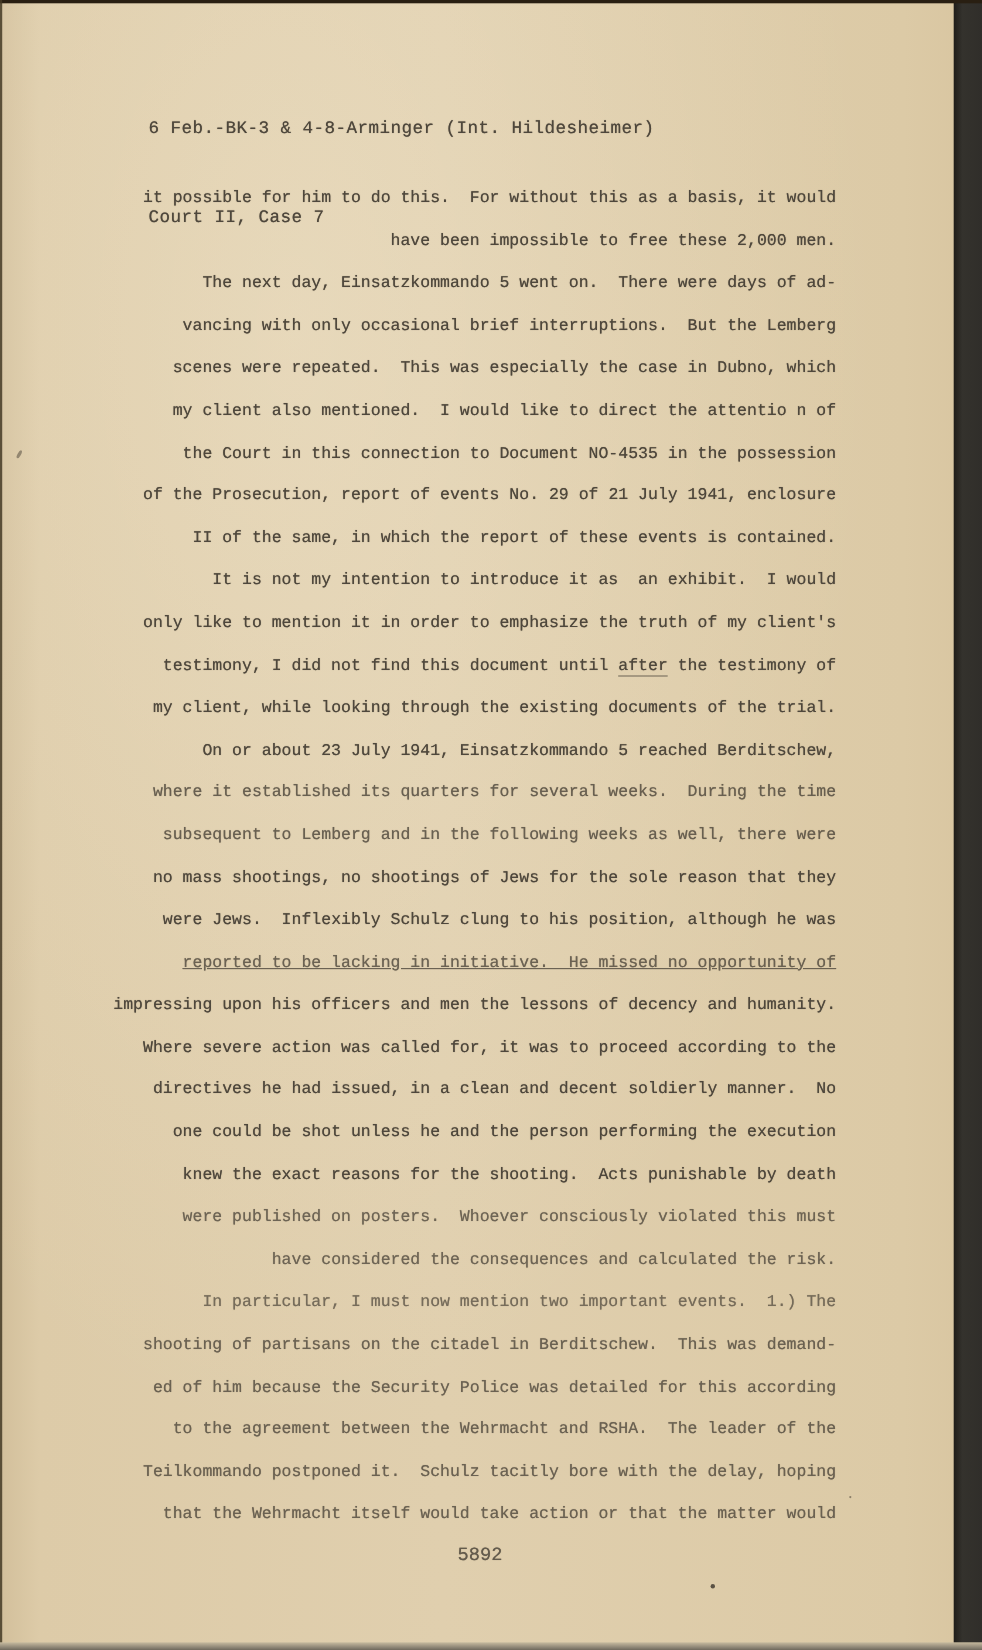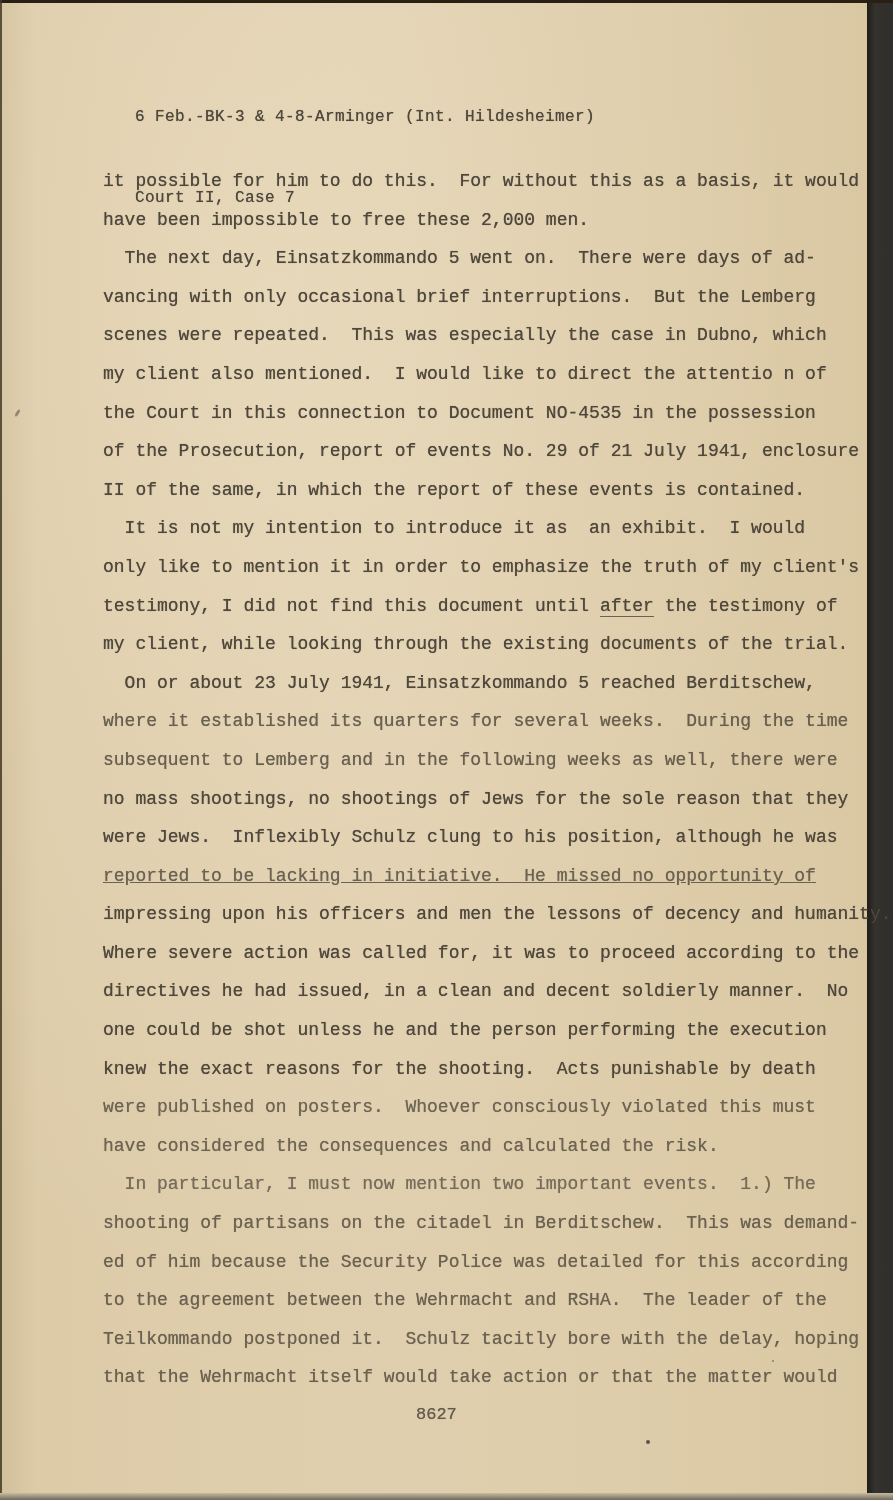--- a/index.html
+++ b/index.html
@@ -44,21 +44,22 @@
     font-size: 16px;
     line-height: 27px;
     letter-spacing: 0.4px;
     margin-left: 31px;
   }
 
   #body-text {
     position: absolute;
     left: 103px;
     top: 162px;
-    font-size: 18px;
+    font-size: 15px;
+    text-align: right;
   }
   .line {
     height: 38.6px;
     line-height: 38.6px;
   }
   
   .paragraph:nth-child(4) .line:nth-child(2),
   .paragraph:nth-child(4) .line:nth-child(3) { opacity: 0.82; }
   .paragraph:nth-child(4) .line:nth-child(6) { opacity: 0.8; text-decoration: underline; }
   .paragraph:nth-child(4) .line:nth-child(12),
@@ -88,13 +89,13 @@
 <div class="speck speck-2"></div>
 <div class="speck speck-3"></div>
 
 <div id="header" class="typed">
   <div>6 Feb.-BK-3 &amp; 4-8-Arminger (Int. Hildesheimer)</div>
   <div>Court II, Case 7</div>
 </div>
 
 <div id="body-text" class="typed"><div class="paragraph"><div class="line">it possible for him to do this.  For without this as a basis, it would</div><div class="line">have been impossible to free these 2,000 men.</div></div><div class="paragraph"><div class="line">  The next day, Einsatzkommando 5 went on.  There were days of ad-</div><div class="line">vancing with only occasional brief interruptions.  But the Lemberg</div><div class="line">scenes were repeated.  This was especially the case in Dubno, which</div><div class="line">my client also mentioned.  I would like to direct the attentio n of</div><div class="line">the Court in this connection to Document NO-4535 in the possession</div><div class="line">of the Prosecution, report of events No. 29 of 21 July 1941, enclosure</div><div class="line">II of the same, in which the report of these events is contained.</div></div><div class="paragraph"><div class="line">  It is not my intention to introduce it as  an exhibit.  I would</div><div class="line">only like to mention it in order to emphasize the truth of my client's</div><div class="line"><span>testimony, I did not find this document until </span><span class="underline">after</span><span> the testimony of</span></div><div class="line">my client, while looking through the existing documents of the trial.</div></div><div class="paragraph"><div class="line">  On or about 23 July 1941, Einsatzkommando 5 reached Berditschew,</div><div class="line">where it established its quarters for several weeks.  During the time</div><div class="line">subsequent to Lemberg and in the following weeks as well, there were</div><div class="line">no mass shootings, no shootings of Jews for the sole reason that they</div><div class="line">were Jews.  Inflexibly Schulz clung to his position, although he was</div><div class="line">reported to be lacking in initiative.  He missed no opportunity of</div><div class="line">impressing upon his officers and men the lessons of decency and humanity.</div><div class="line">Where severe action was called for, it was to proceed according to the</div><div class="line">directives he had issued, in a clean and decent soldierly manner.  No</div><div class="line">one could be shot unless he and the person performing the execution</div><div class="line">knew the exact reasons for the shooting.  Acts punishable by death</div><div class="line">were published on posters.  Whoever consciously violated this must</div><div class="line">have considered the consequences and calculated the risk.</div></div><div class="paragraph"><div class="line">  In particular, I must now mention two important events.  1.) The</div><div class="line">shooting of partisans on the citadel in Berditschew.  This was demand-</div><div class="line">ed of him because the Security Police was detailed for this according</div><div class="line">to the agreement between the Wehrmacht and RSHA.  The leader of the</div><div class="line">Teilkommando postponed it.  Schulz tacitly bore with the delay, hoping</div><div class="line">that the Wehrmacht itself would take action or that the matter would</div></div></div>
 
-<div id="page-number" class="typed">8627</div>
+<div id="page-number" class="typed">5892</div>
 
 </body></html>

